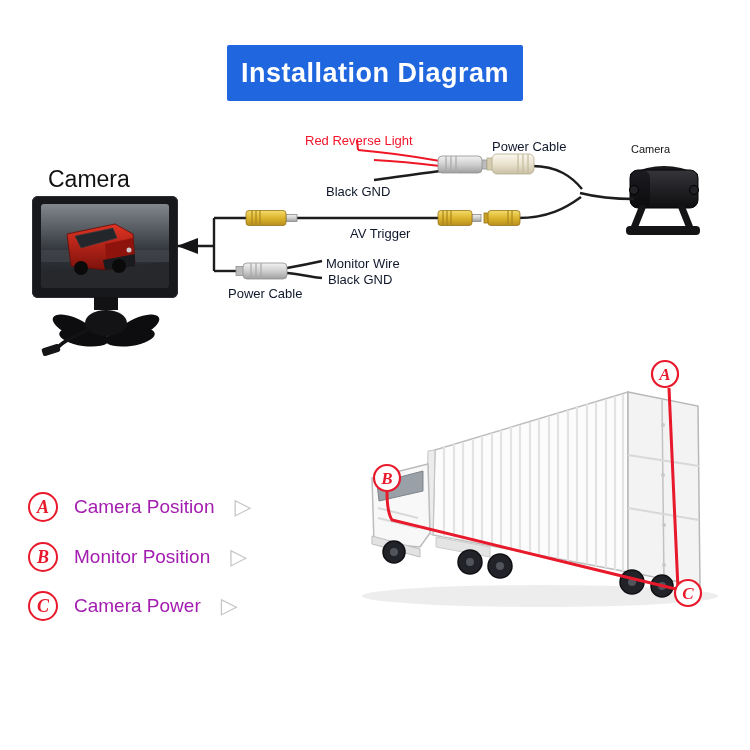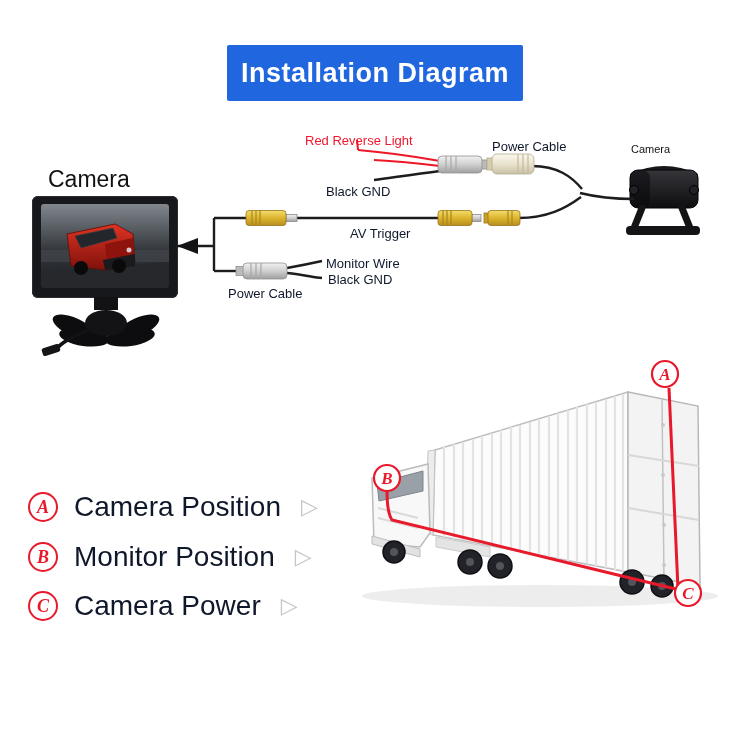--- a/index.html
+++ b/index.html
@@ -27,21 +27,21 @@
   .monitor-wrap{left:30px;top:195px;width:160px;height:165px;}
   .bezel{position:absolute;left:2px;top:1px;width:146px;height:102px;background:#17181b;
          border-radius:6px;box-shadow:inset 0 0 0 1px #2c2d31;}
   .screen{position:absolute;left:9px;top:8px;width:128px;height:84px;border-radius:3px;overflow:hidden;}
   
   .legend-row{left:28px;display:flex;align-items:center;gap:16px;height:30px;}
   .legend-circle{width:26px;height:26px;border:2px solid #E8192B;border-radius:50%;
                  display:flex;align-items:center;justify-content:center;flex:0 0 auto;}
   .legend-circle i{font-family:"Liberation Serif",serif;font-style:italic;font-weight:600;
                    font-size:18px;color:#E8192B;line-height:1;}
-  .legend-label{font-size:28px;color:#0f172a;font-weight:500;white-space:nowrap;}
+  .legend-label{font-size:19px;color:#a21caf;font-weight:500;white-space:nowrap;}
   .legend-arrow{font-size:22px;color:#c6c6c6;line-height:1;margin-left:4px;}
   .row-a{top:492px;} .row-b{top:542px;} .row-c{top:591px;}
   svg{display:block;}
 </style>
 </head>
 <body>
 
 <div class="canvas">
 
   <div class="abs banner">

